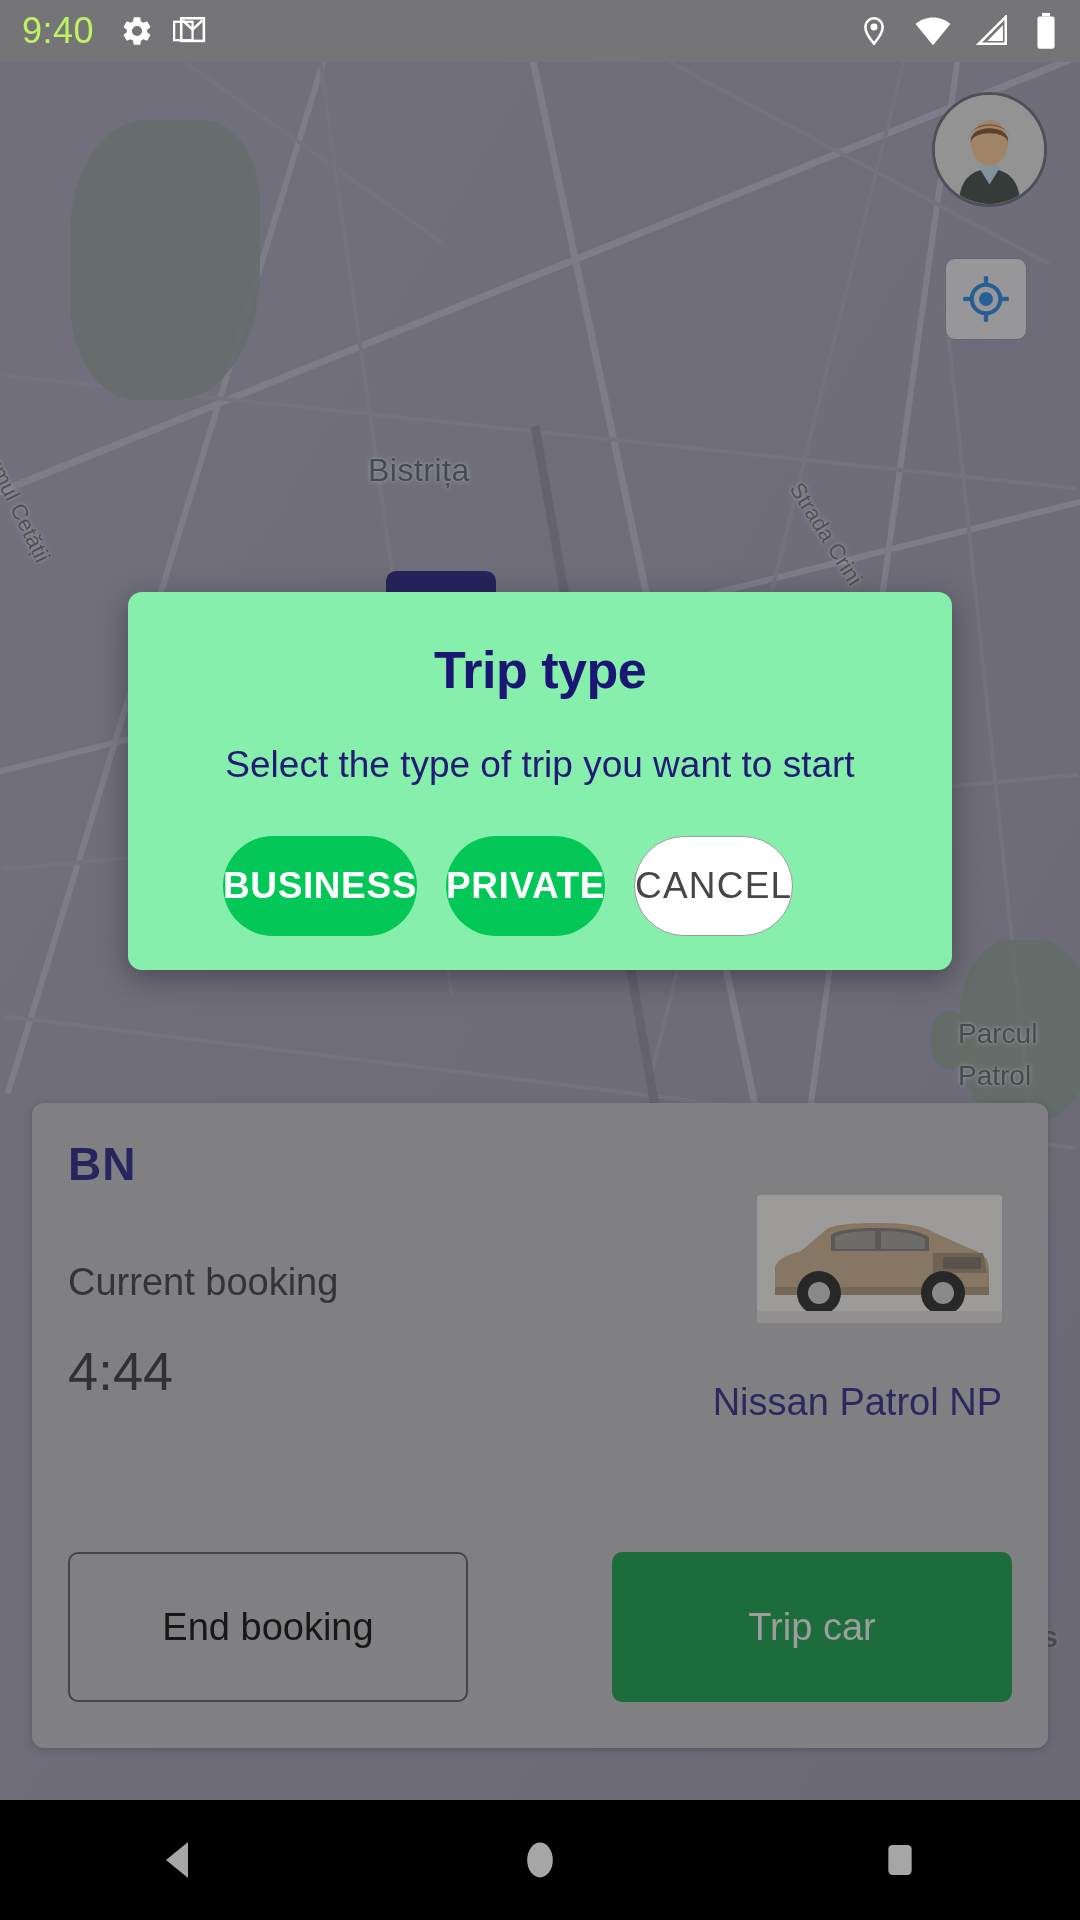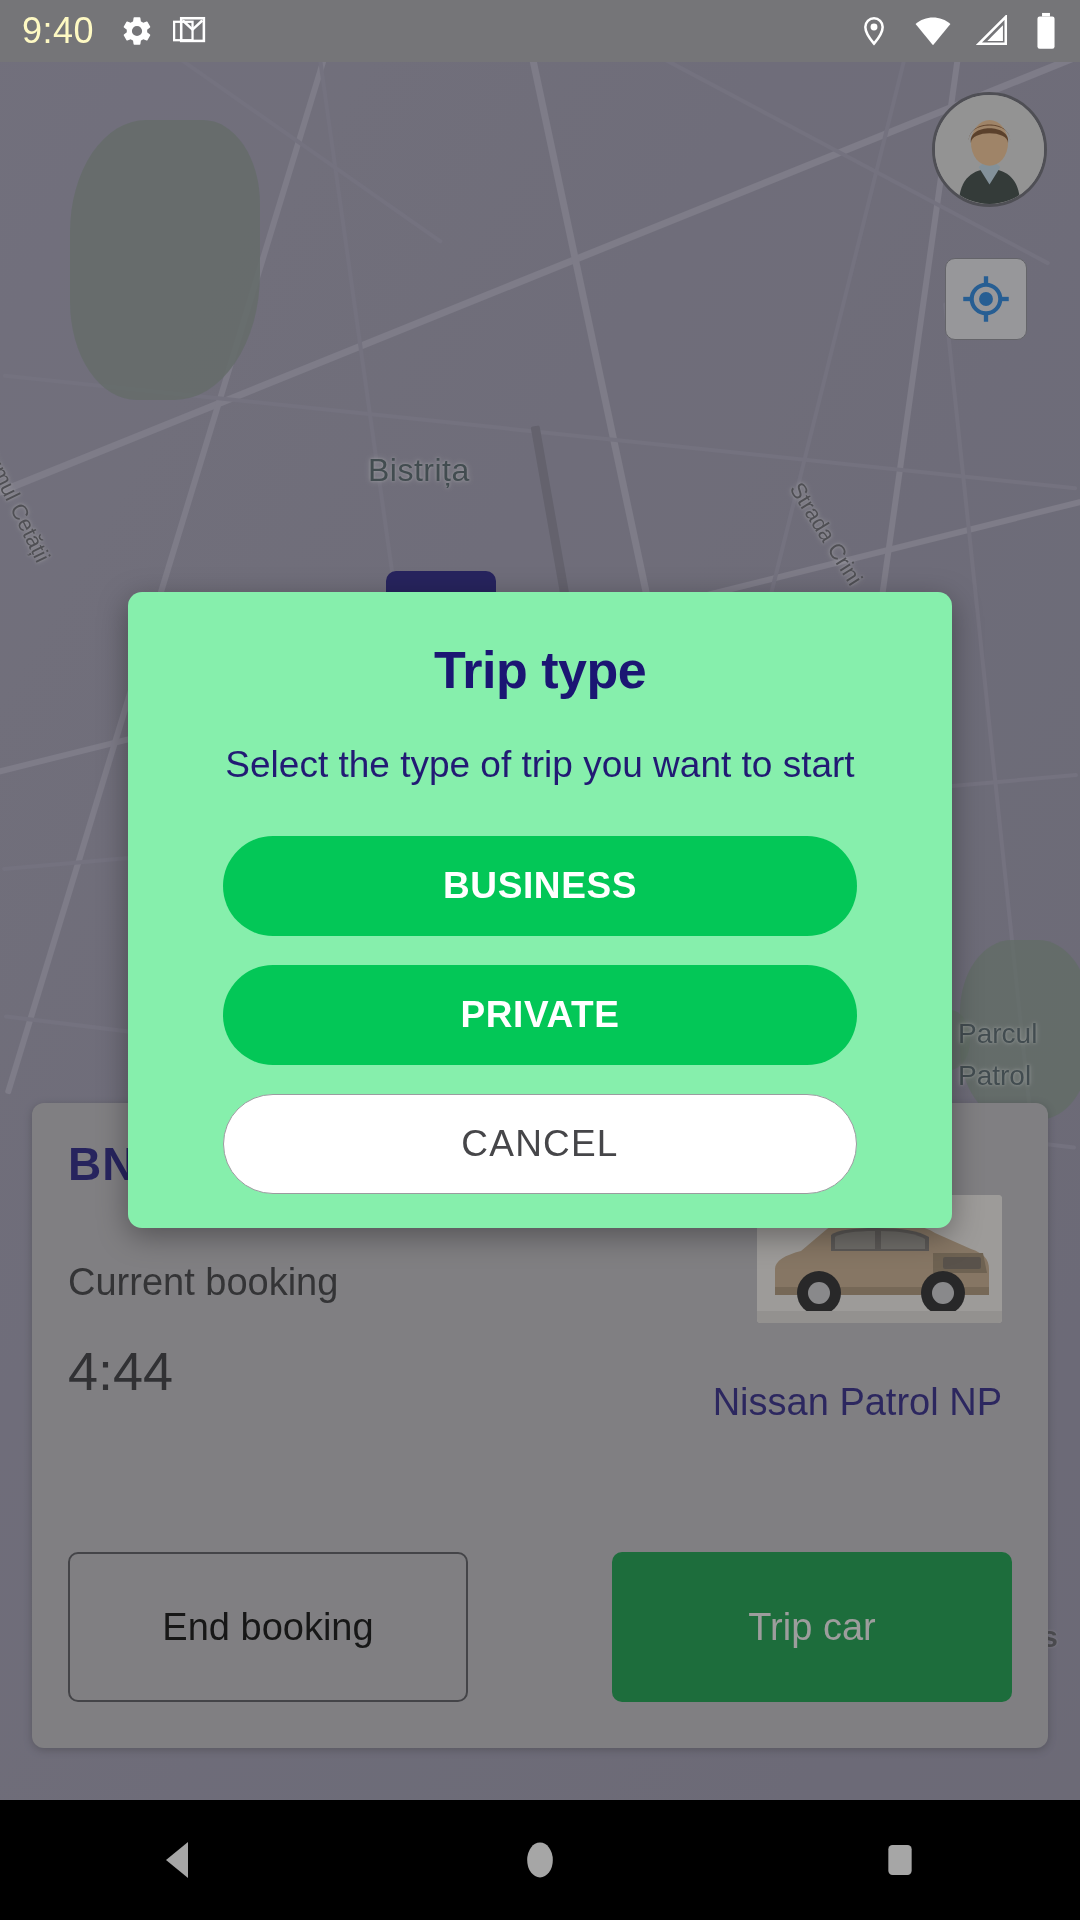--- a/index.html
+++ b/index.html
@@ -61,30 +61,30 @@
   
   #scrim { position:absolute; inset:0 0 120px 0; background:rgba(60,60,60,0.38); }
 
   
   #dialog { position:absolute; left:128px; top:592px; width:824px; background:#86efac; border-radius:14px;
     box-shadow:0 8px 30px rgba(0,0,0,.35); padding:48px 0 34px 0; text-align:center; }
   #dialog-title { font-family:"Liberation Sans", sans-serif; font-size:52px; font-weight:bold;
     color:#1b1673; letter-spacing:-0.5px; }
   #dialog-subtitle { margin-top:44px; font-family:"Liberation Sans", sans-serif; font-size:37px;
     color:#221a74; font-weight:normal; }
-  .dlg-btns { margin-top:50px; padding:0 95px; display:flex; flex-direction:column; gap:29px; }
+  .dlg-btns { margin-top:50px; padding:0 95px; display:flex; flex-direction:row; gap:29px; }
   .dlg-btn { height:100px; border-radius:50px; border:none; font-family:"Liberation Sans", sans-serif;
     font-size:37px; font-weight:bold; letter-spacing:.6px; display:flex; align-items:center; justify-content:center; }
   .dlg-btn.filled { background:#03c757; color:#fff; }
   .dlg-btn.outline { background:#fff; color:#464649; border:1.5px solid #9b9b9f; font-weight:normal; letter-spacing:1.2px; }
 
   
   #statusbar { position:absolute; left:0; top:0; width:1080px; height:62px; background:#757578;
     display:flex; align-items:center; padding:0 22px; z-index:50; }
-  #clock { color:#fef9c3; font-family:"Liberation Sans", sans-serif; font-size:36px; letter-spacing:.5px; }
+  #clock { color:#bef264; font-family:"Liberation Sans", sans-serif; font-size:36px; letter-spacing:.5px; }
   .sb-left-icons { display:flex; align-items:center; gap:18px; margin-left:26px; }
   .sb-right-icons { margin-left:auto; display:flex; align-items:center; gap:24px; }
 
   
   #navbar { position:absolute; left:0; bottom:0; width:1080px; height:120px; background:#000;
     display:flex; align-items:center; justify-content:space-around; z-index:60; }
   .navbtn { display:flex; align-items:center; justify-content:center; width:140px; height:120px; }
 </style>
 </head>
 <body>

